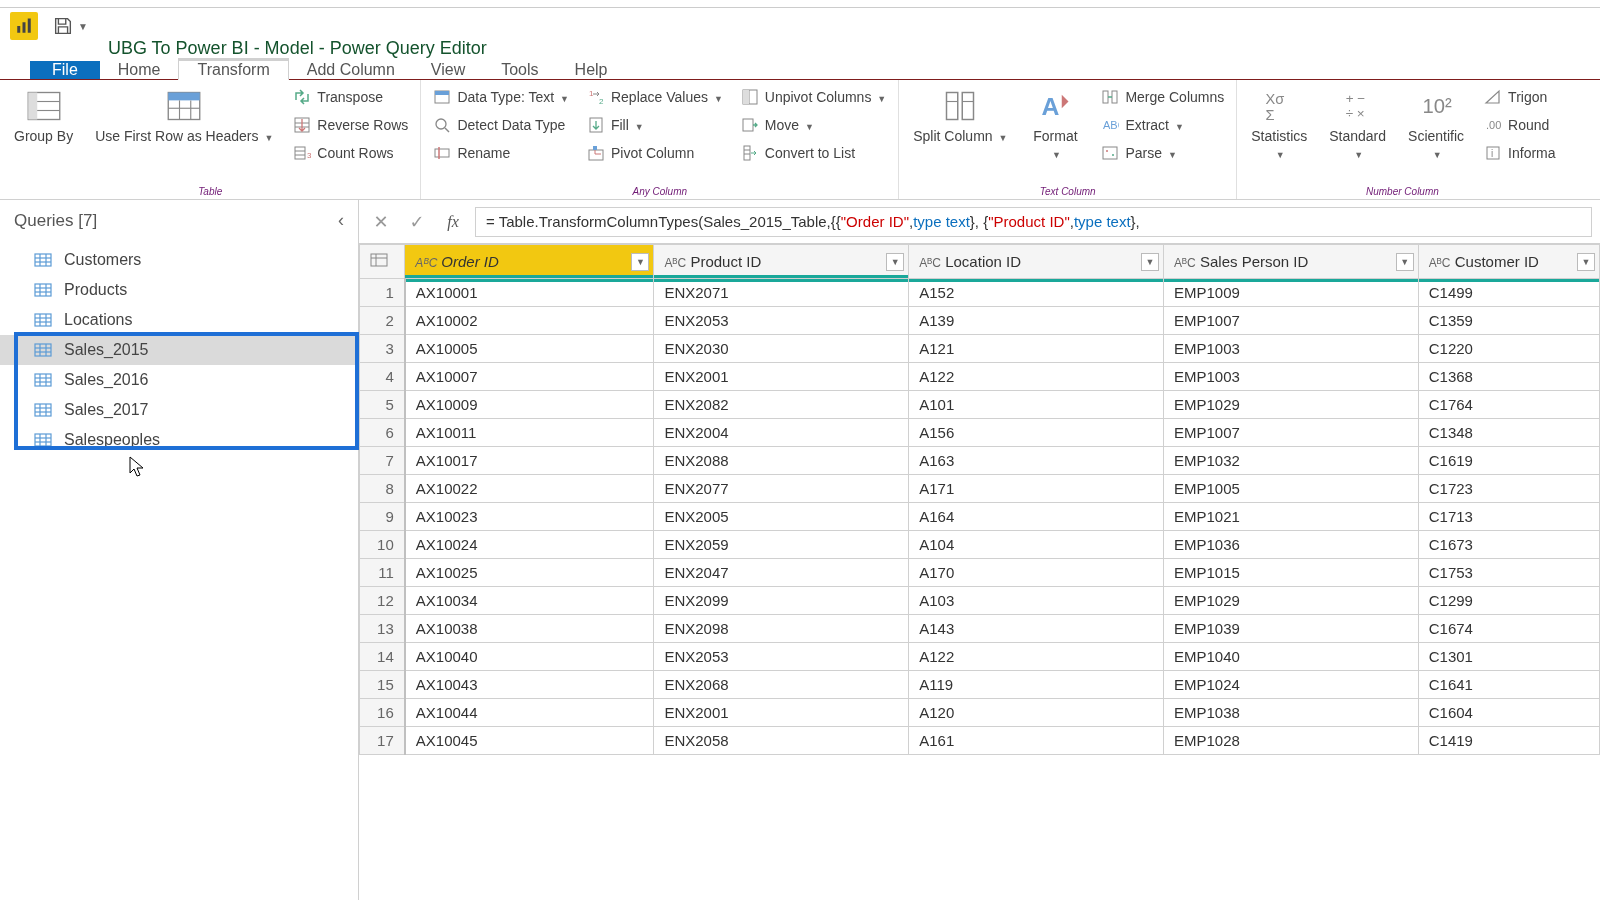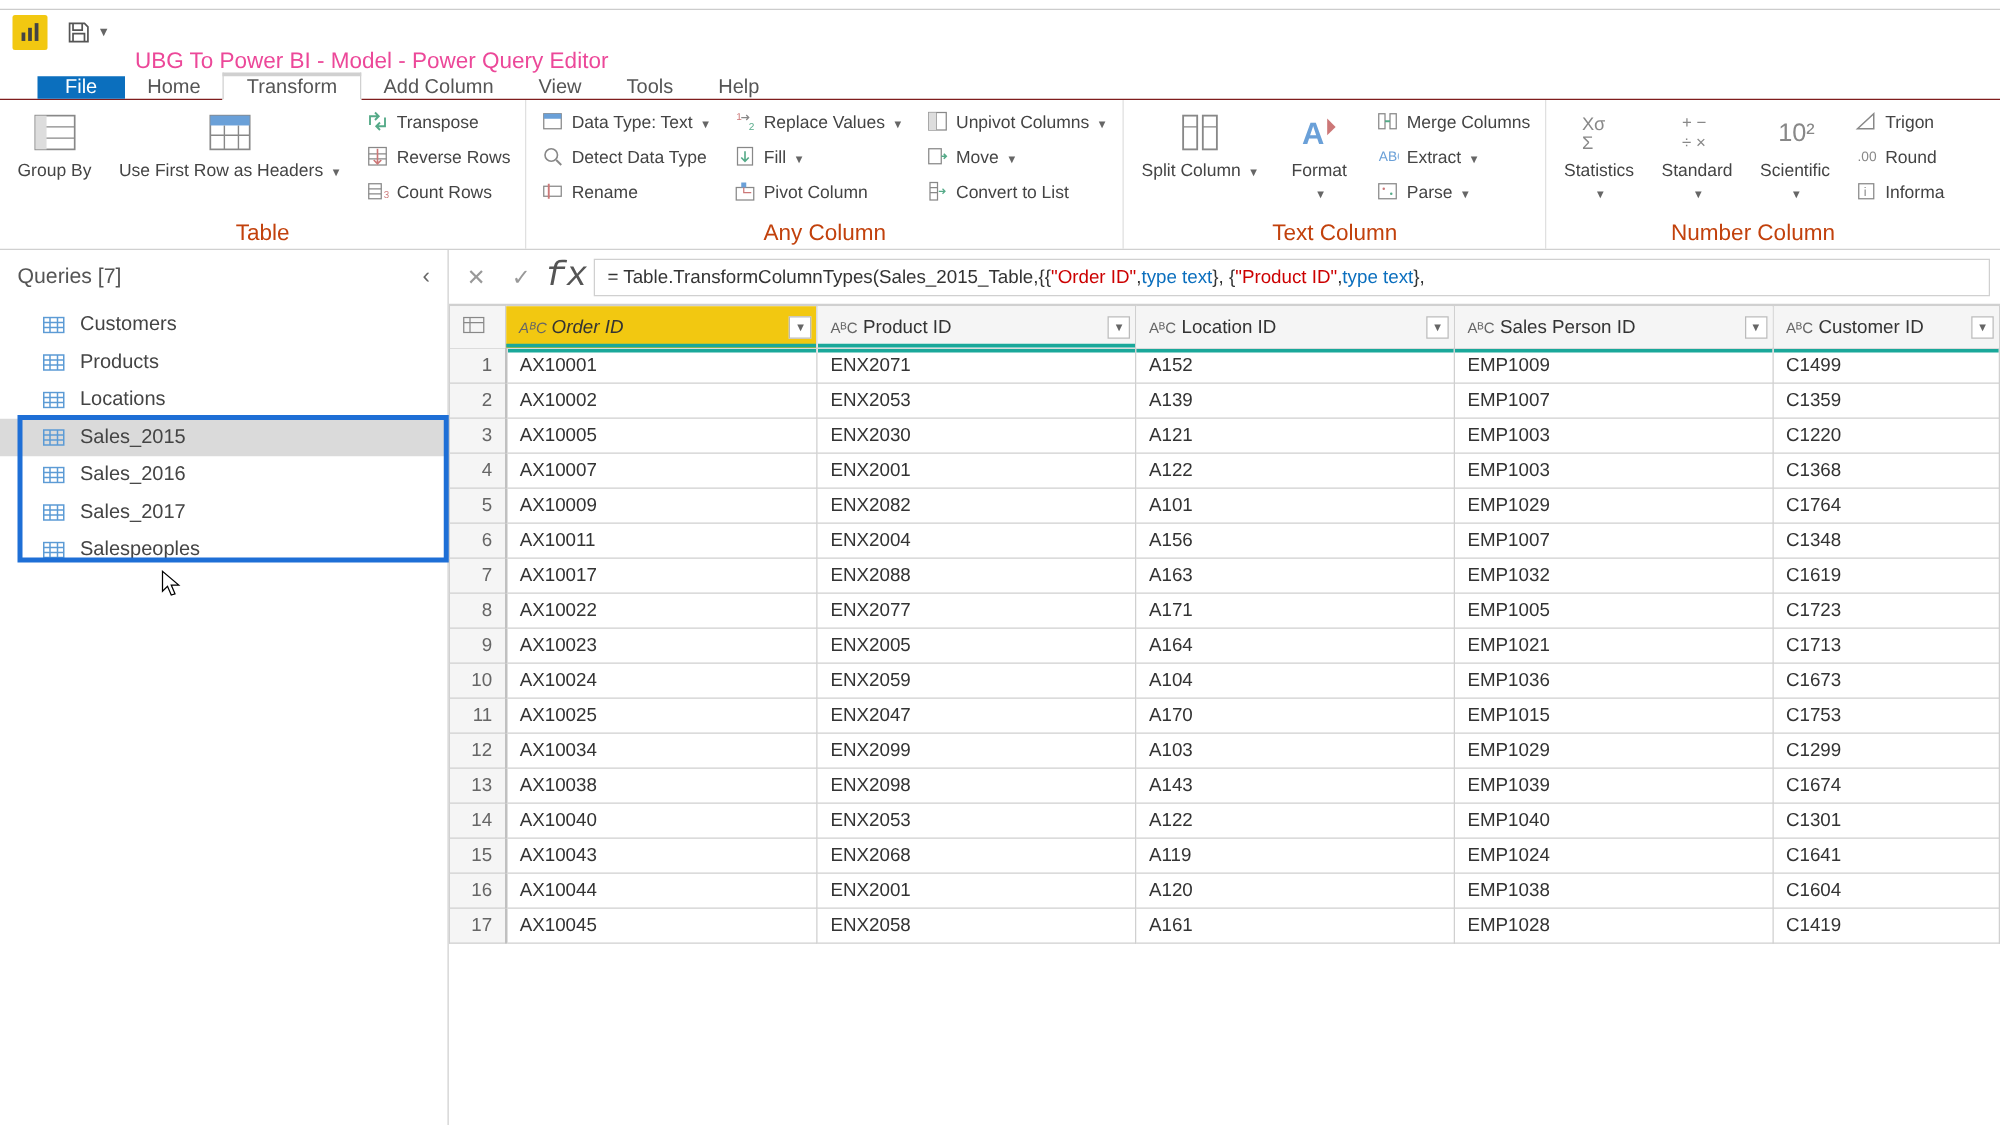--- a/index.html
+++ b/index.html
@@ -6,31 +6,31 @@
 body { background: #fff; overflow: hidden; font-size: 14px; color: #333; }
 
 .topbar { height: 8px; background: #fff; border-bottom: 1px solid #ccc; }
 
 .titlebar { display: flex; align-items: center; height: 36px; padding: 0 10px; background: #fff; }
 .titlebar .pbi-icon { width: 28px; height: 28px; background: #f2c811; display: flex; align-items: center; justify-content: center; margin-right: 14px; border-radius: 2px; }
 .titlebar .pbi-icon svg { width: 18px; height: 18px; }
 .titlebar .qat { display: flex; align-items: center; margin-right: 20px; }
 .titlebar .qat .save-icon { width: 22px; height: 22px; margin-right: 4px; }
 .titlebar .qat .caret { font-size: 10px; color: #666; }
-.titlebar .title { font-size: 18px; color: #ec4899; margin-top: 44px; }
+.titlebar .title { font-size: 18px; color: #14532d; margin-top: 44px; }
 
 .ribbon-tabs { display: flex; height: 36px; background: #fff; border-bottom: 1px solid #7f1d1d; padding-left: 30px; align-items: flex-end; }
 .ribbon-tab { padding: 0 18px; display: flex; align-items: center; font-size: 16px; color: #555; cursor: pointer; }
 .ribbon-tab.file { background: #0b6fbe; color: #fff; padding: 0 22px; }
 .ribbon-tab.active { border-top: 3px solid #d0d0d0; border-left: 1px solid #d0d0d0; border-right: 1px solid #d0d0d0; border-bottom: 1px solid #fff; margin-bottom: -1px; background: #fff; }
 
 .ribbon { display: flex; height: 120px; background: #fff; border-bottom: 1px solid #d0d0d0; }
 .group { display: flex; flex-direction: column; padding: 4px 8px 2px 8px; border-right: 1px solid #e0e0e0; }
 .group-body { flex: 1; display: flex; align-items: flex-start; gap: 10px; }
-.group-label { text-align: center; font-size: 18px; color: #c2410c; padding-top: 2px; }
+.group-label { text-align: center; font-size: 10px; color: #701a75; padding-top: 2px; font-style: italic; }
 .big-btn { display: flex; flex-direction: column; align-items: center; justify-content: flex-start; padding: 4px 6px; cursor: pointer; min-width: 64px; }
 .big-btn .ico { width: 36px; height: 36px; margin-bottom: 4px; display: flex; align-items: center; justify-content: center; }
 .big-btn .lbl { font-size: 14px; color: #444; text-align: center; line-height: 1.2; }
 .mini-stack { display: flex; flex-direction: column; gap: 6px; padding-top: 2px; }
 .mini-btn { display: flex; align-items: center; gap: 6px; cursor: pointer; padding: 2px 4px; }
 .mini-btn .ico { width: 18px; height: 18px; display: flex; align-items: center; justify-content: center; }
 .mini-btn .lbl { font-size: 14px; color: #444; white-space: nowrap; }
 .caret-sm { font-size: 9px; color: #666; margin-left: 2px; }
 
 .workspace { display: flex; height: calc(100vh - 200px); }
@@ -40,21 +40,21 @@
 .queries-header .collapse { font-size: 18px; color: #666; cursor: pointer; }
 .query-list { padding: 4px 0; }
 .query-item { display: flex; align-items: center; padding: 6px 14px 6px 34px; font-size: 16px; color: #444; cursor: pointer; gap: 12px; }
 .query-item.selected { background: #dadada; }
 .query-item .tbl-ico { width: 18px; height: 14px; }
 .highlight-box { position: absolute; left: 14px; top: 132px; width: 345px; height: 118px; border: 4px solid #1e6fd6; pointer-events: none; }
 
 .data-area { flex: 1; display: flex; flex-direction: column; overflow: hidden; }
 .formula-bar { display: flex; align-items: center; height: 44px; border-bottom: 1px solid #d0d0d0; padding: 0 8px; gap: 8px; }
 .fb-btn { width: 28px; height: 28px; display: flex; align-items: center; justify-content: center; color: #999; cursor: pointer; font-size: 18px; }
-.fb-btn.fx { font-style: italic; font-family: Liberation Mono, monospace; color: #555; font-size: 28px; }
+.fb-btn.fx { font-style: italic; font-family: Liberation Serif, serif; color: #555; font-size: 16px; }
 .fb-input { flex: 1; border: 1px solid #d0d0d0; height: 30px; padding: 0 10px; font-family: Consolas, monospace; font-size: 15px; color: #333; display: flex; align-items: center; overflow: hidden; white-space: nowrap; }
 .fb-input .kw { color: #c00; }
 .fb-input .ty { color: #0b6fbe; }
 
 .grid { flex: 1; overflow: auto; }
 table { border-collapse: collapse; width: 100%; }
 th, td { border: 1px solid #d0d0d0; padding: 5px 10px; font-size: 15px; text-align: left; white-space: nowrap; }
 th { background: #f5f5f5; font-weight: normal; position: relative; height: 34px; }
 th.selected { background: #f2c811; font-style: italic; }
 th .type-ico { display: inline-block; width: 20px; margin-right: 6px; font-size: 12px; color: #666; }

